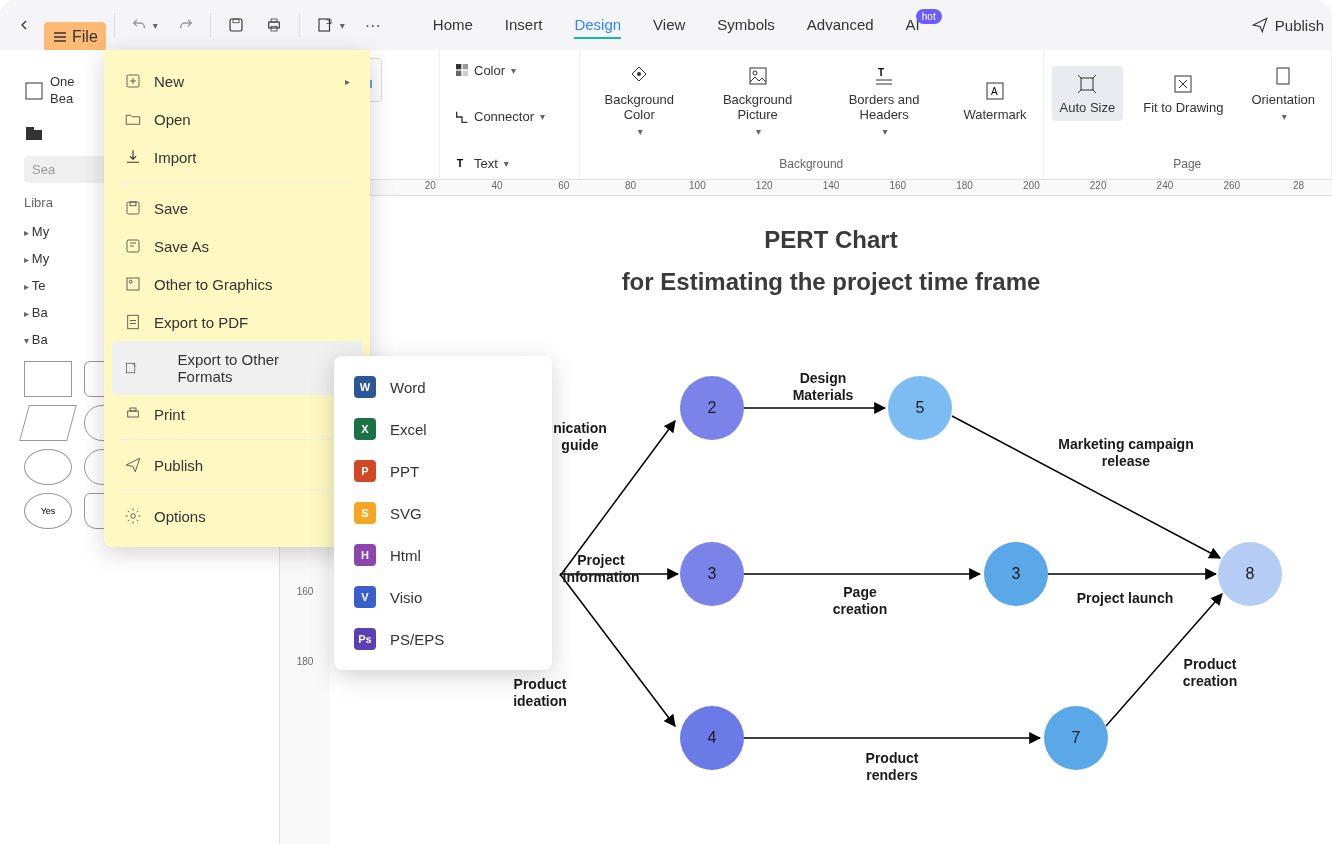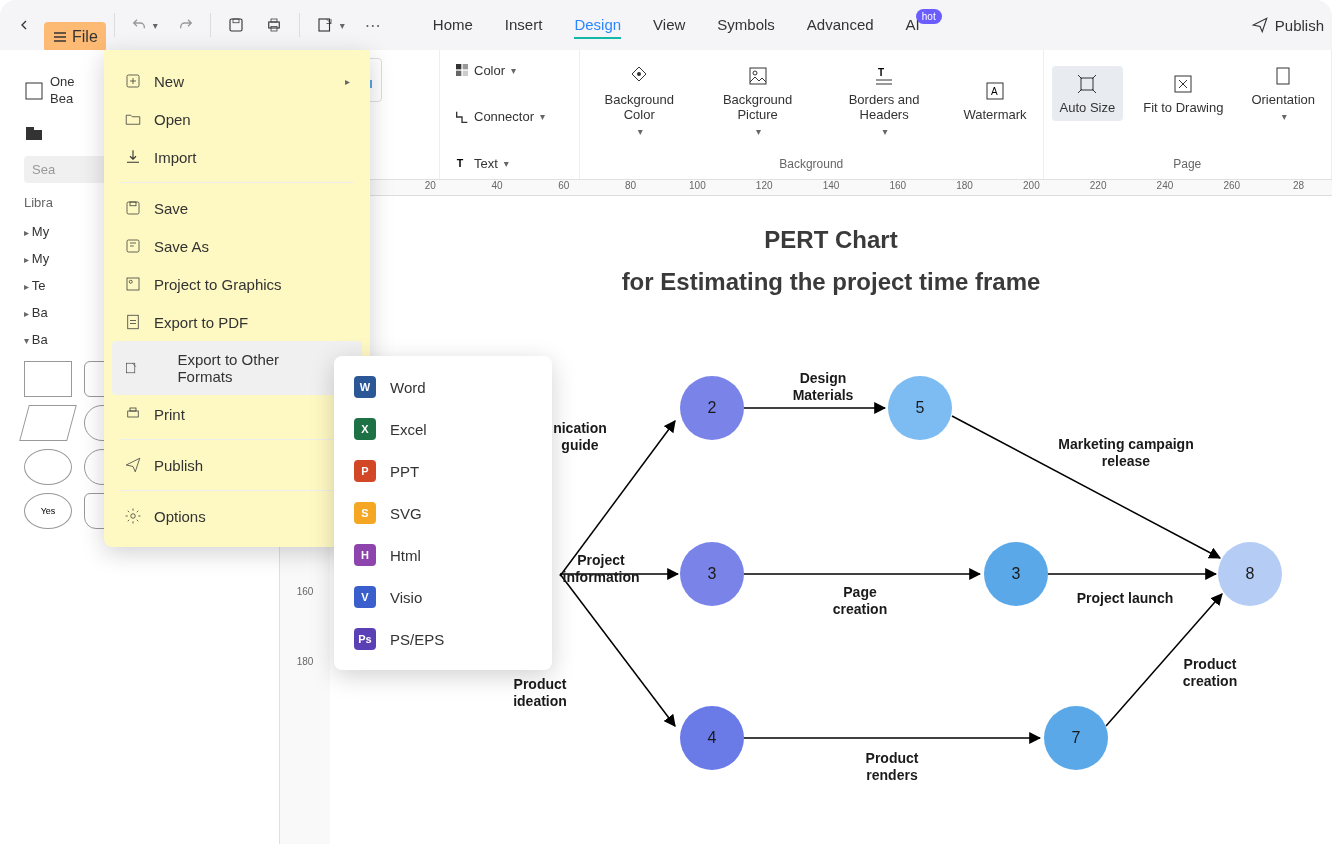--- a/index.html
+++ b/index.html
@@ -403,21 +403,21 @@
         <rect x="4" y="4" width="16" height="16" stroke="#333" fill="none" rx="2"></rect>
         <path d="M8 8h8M8 12h5" stroke="#333"></path>
       </svg>
       <span>Save As</span>
     </div>
   <div class="menu-item">
       <svg viewBox="0 0 24 24">
         <rect x="4" y="4" width="16" height="16" stroke="#333" fill="none"></rect>
         <circle cx="9" cy="9" r="2" stroke="#333" fill="none"></circle>
       </svg>
-      <span>Project to Graphics</span>
+      <span>Other to Graphics</span>
     </div>
   <div class="menu-item">
       <svg viewBox="0 0 24 24">
         <rect x="5" y="3" width="14" height="18" stroke="#333" fill="none"></rect>
         <path d="M8 10h8M8 14h8" stroke="#333"></path>
       </svg>
       <span>Export to PDF</span>
     </div>
   <div class="menu-item hov">
       <svg viewBox="0 0 24 24">

